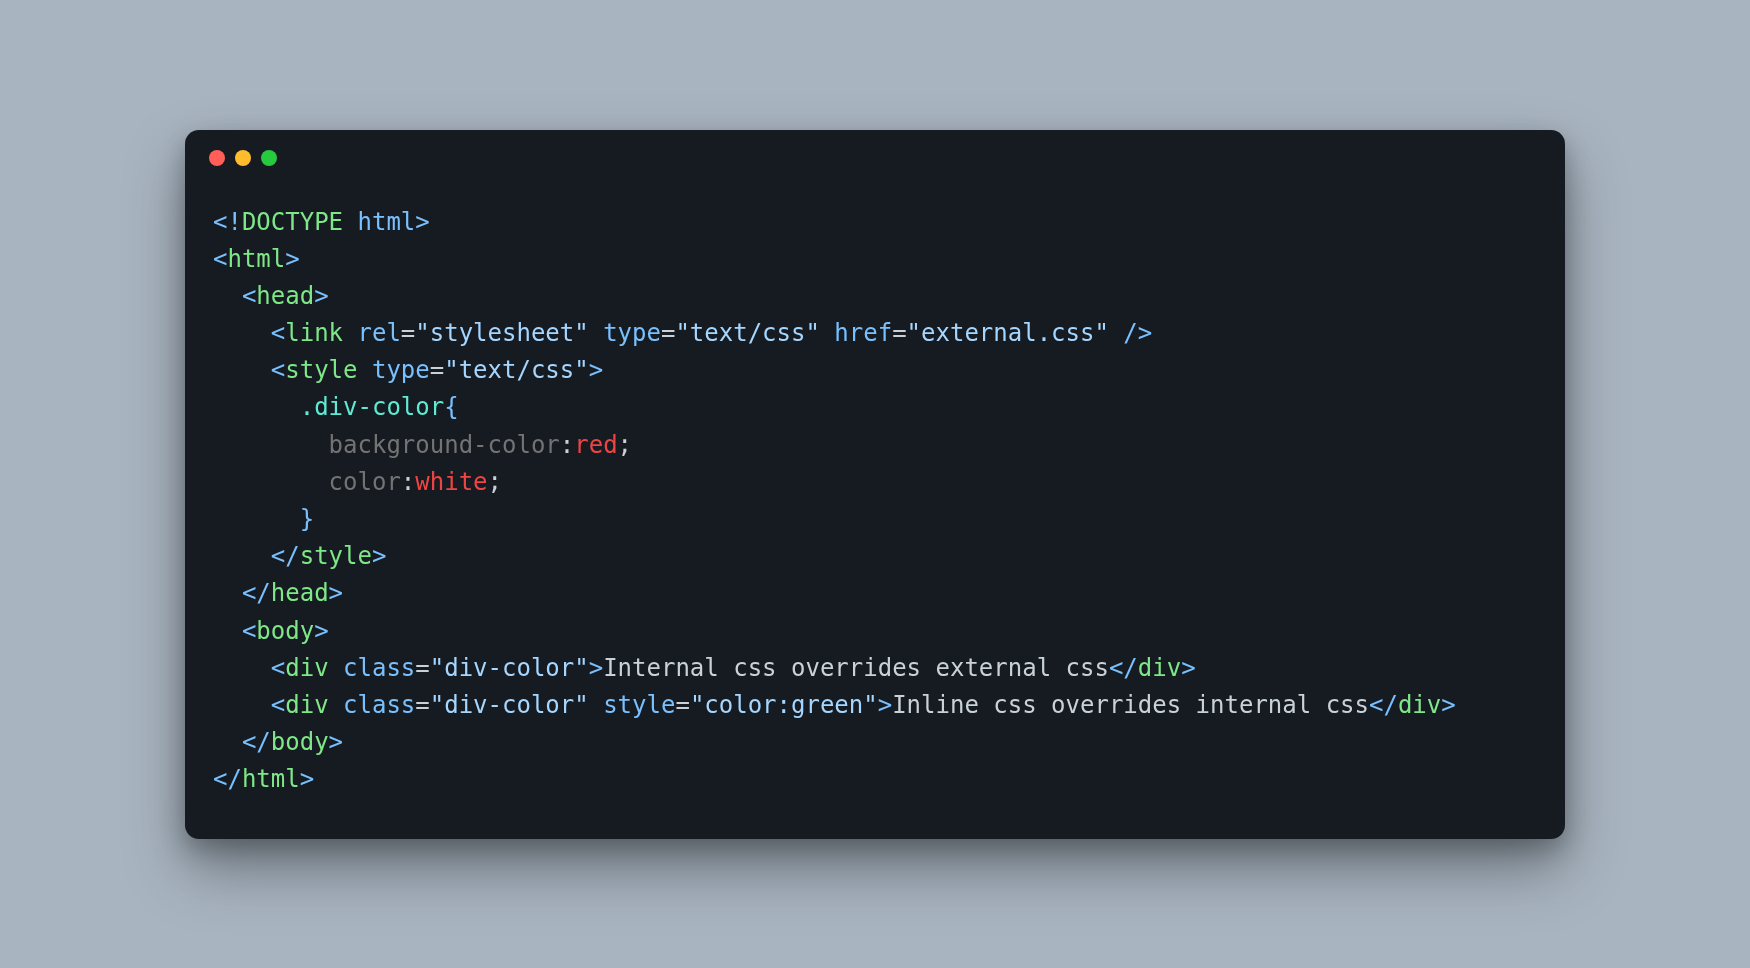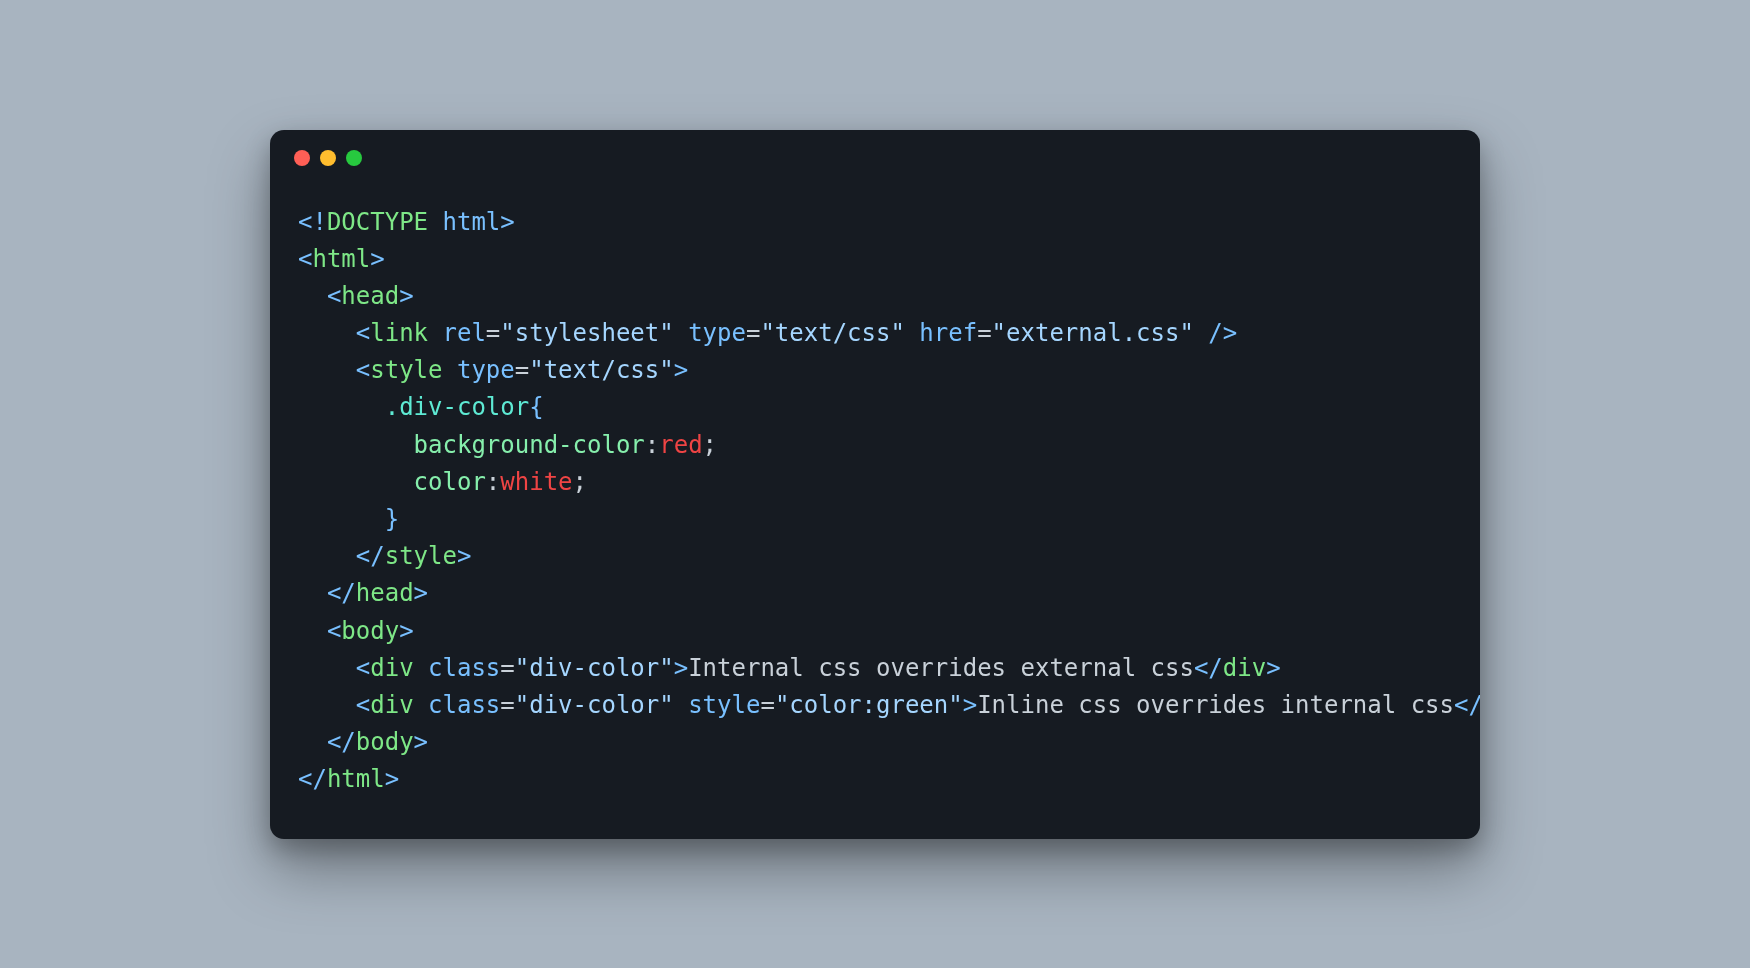--- a/index.html
+++ b/index.html
@@ -7,21 +7,21 @@
     background: #a8b4c0;
     width: 1750px;
     height: 968px;
     display: flex;
     align-items: center;
     justify-content: center;
     font-family: "SF Mono", "Menlo", "Monaco", "Consolas", monospace;
   }
   .window {
     background: #161b22;
-    width: 1210px;
+    width: 1380px;
     border-radius: 14px;
     box-shadow: 0 30px 60px rgba(0,0,0,0.35), 0 10px 25px rgba(0,0,0,0.25);
     overflow: hidden;
   }
   .titlebar {
     height: 56px;
     display: flex;
     align-items: center;
     padding-left: 24px;
     gap: 10px;
@@ -40,21 +40,21 @@
     line-height: 1.55;
     white-space: pre;
     color: #c9d1d9;
   }
   .tag { color: #7ee787; }
   .bracket { color: #79c0ff; }
   .attr { color: #79c0ff; }
   .string { color: #a5d6ff; }
   .selector { color: #5eead4; }
   .brace { color: #79c0ff; }
-  .prop { color: #86efac; }
+  .prop { color: #737373; }
   .val { color: #ef4444; }
   .text { color: #c9d1d9; }
 </style>
 </head>
 <body>
 
 <div class="window">
   <div class="titlebar">
     <div class="traffic-light tl-red"></div>
     <div class="traffic-light tl-yellow"></div>

